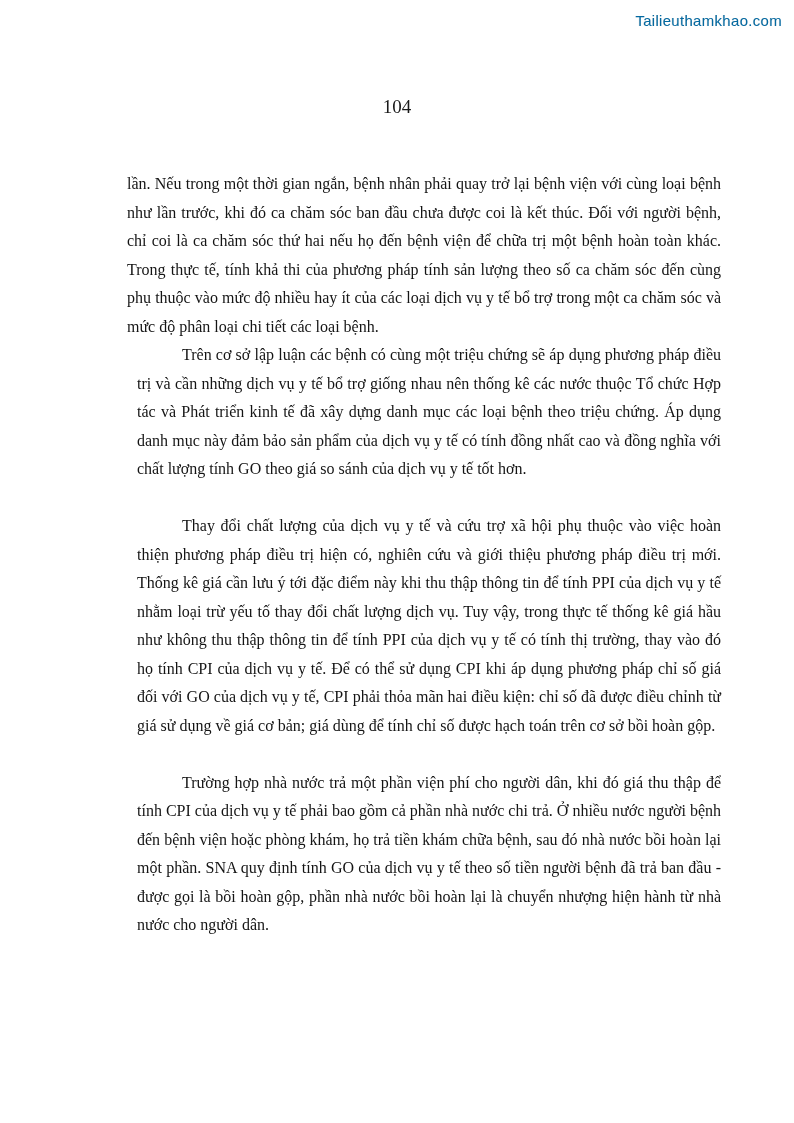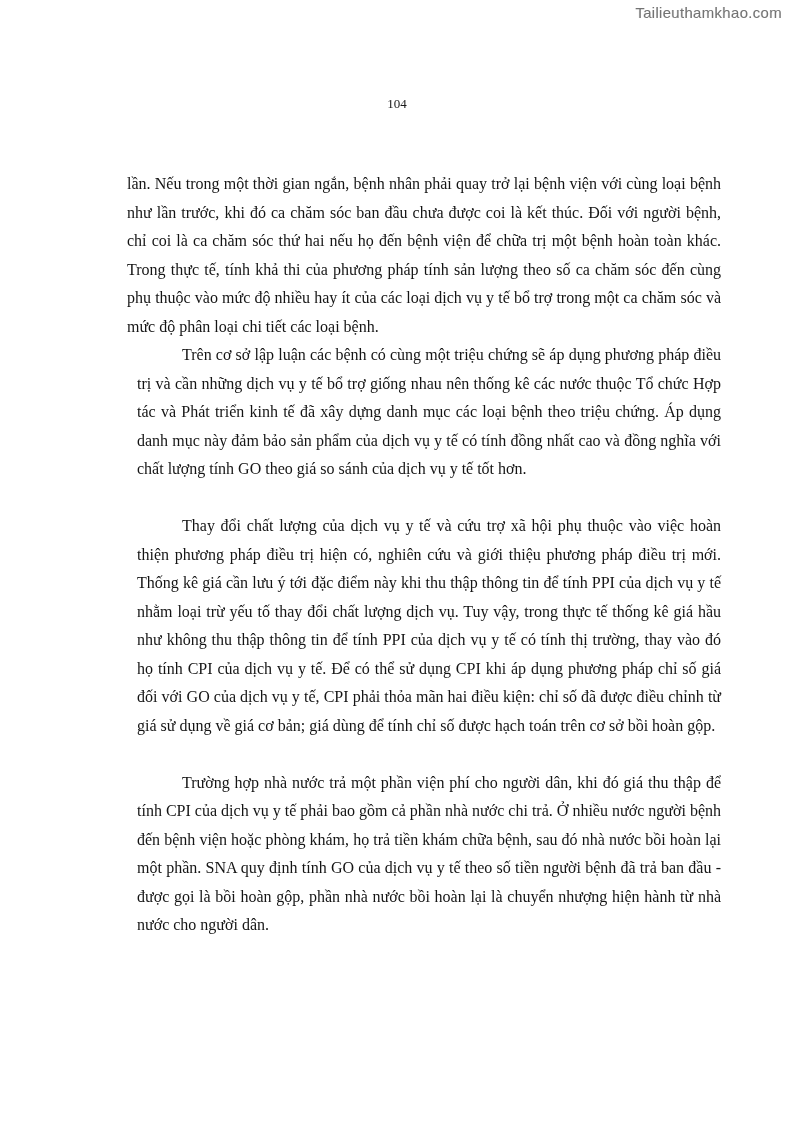--- a/index.html
+++ b/index.html
@@ -11,36 +11,36 @@
     position: relative;
     width: 794px;
     height: 1123px;
     background: #ffffff;
     overflow: hidden;
     font-family: "Liberation Serif", "DejaVu Serif", serif;
     color: #141414;
   }
   .watermark {
     position: absolute;
-    top: 4px;
+    top: 12px;
     right: 12px;
     font-family: "Liberation Sans", "DejaVu Sans", sans-serif;
     font-size: 15px;
     letter-spacing: 0.3px;
-    color: #737373;
+    color: #0369a1;
     text-shadow: 0.5px 0.5px 0 #ffffff, -0.5px -0.5px 0 #d8d8d8;
     user-select: none;
   }
   .page-number {
     position: absolute;
     top: 96px;
     left: 0;
     width: 100%;
     text-align: center;
-    font-size: 13px;
+    font-size: 19px;
     color: #1a1a1a;
   }
   .content {
     position: absolute;
     top: 170px;
     left: 127px;
     width: 594px;
     font-size: 16px;
     line-height: 28.5px;
     text-align: justify;

